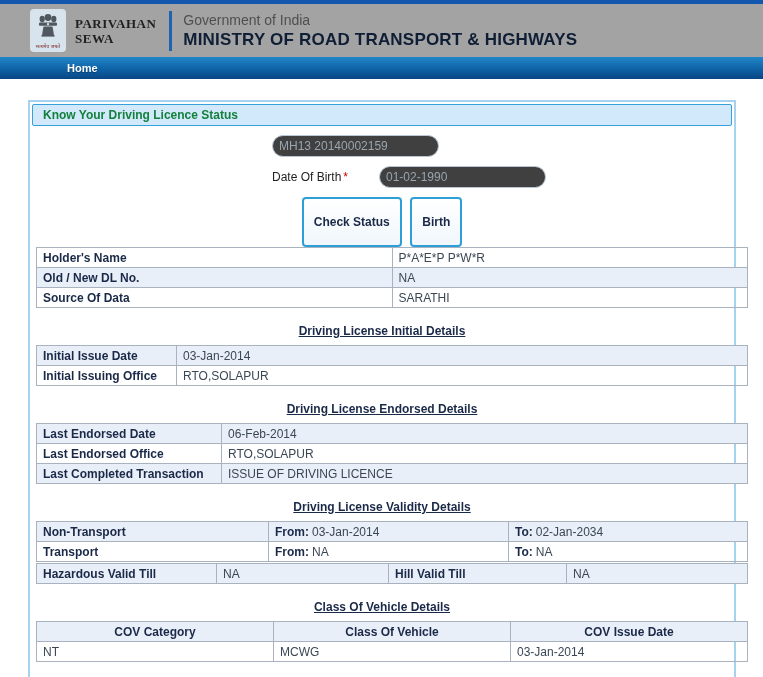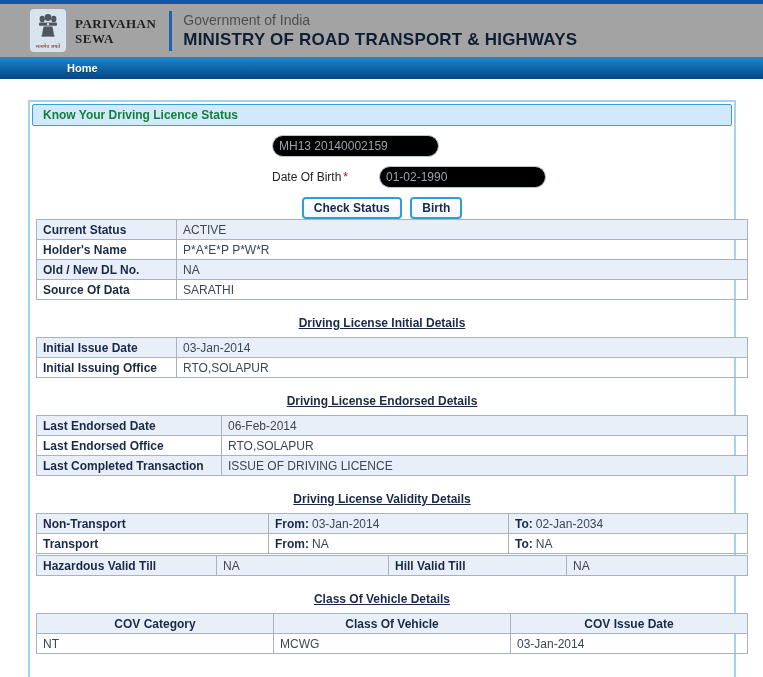--- a/index.html
+++ b/index.html
@@ -29,26 +29,26 @@
   .content { padding: 21px 27px 0 28px; }
   .panel { border: 2px solid #a5d2ef; background: #fff; height: 590px; }
   .panel-title { margin: 2px; background: #d1e9fa; border: 1px solid #35a0da; border-radius: 2px;
     padding: 3px 10px; font-size: 12px; font-weight: bold; color: #15803d; line-height: 14px; }
 
   
   .form-area { padding-top: 7px; }
   .form-row { display: flex; align-items: center; margin: 0 0 9px 242px; height: 22px; }
   .form-label { width: 107px; font-size: 12px; color: #222; }
   .req { color: #c00; margin-left: 2px; }
-  .form-input { width: 167px; height: 22px; background: #000000; border: 1px solid #b9c7d4;
+  .form-input { width: 167px; height: 22px; background: #404040; border: 1px solid #b9c7d4;
     border-radius: 11px; color: #98a4ae; font-size: 12px; padding: 0 6px;
     font-family: "Liberation Sans", sans-serif; }
   .btn-row { text-align: center; margin-top: 9px; }
   .btn { display: inline-block; background: linear-gradient(#ffffff, #f0f7fc); border: 2px solid #2e9ed8;
-    border-radius: 4px; color: #1a2948; font-size: 12px; font-weight: bold; padding: 2px 10px;
+    border-radius: 4px; color: #1a2948; font-size: 12px; font-weight: bold; padding: 16px 10px;
     margin: 0 2px; cursor: pointer; font-family: "Liberation Sans", sans-serif; }
 
   
   .sec-title { text-align: center; font-size: 12px; font-weight: bold; color: #1a2948;
     text-decoration: underline; margin: 16px 0 7px 0; }
   .sec-title.first { margin-top: 21px; }
   table { width: 712px; margin-left: 6px; border-collapse: collapse; table-layout: fixed; }
   td, th { border: 1px solid #a9b3bf; font-size: 12px; padding: 2px 6px; height: 20px;
     text-align: left; vertical-align: middle; overflow: hidden; white-space: nowrap; }
   tr.alt td, tr.alt th { background: #e9eff9; }
@@ -104,24 +104,20 @@
         <input class="form-input" type="text" value="01-02-1990" style="">
       </div>
       <div class="btn-row">
         <button class="btn">Check Status</button>
         <button class="btn">Birth</button>
       </div>
     </div>
 
     <table>
       <tbody>
-          <tr class="alt">
-        <td class="lbl" style="width:140px">Current Status</td>
-        <td class="val">ACTIVE</td>
-      </tr>
       <tr>
         <td class="lbl">Holder's Name</td>
         <td class="val">P*A*E*P P*W*R</td>
       </tr>
       <tr class="alt">
         <td class="lbl">Old / New DL No.</td>
         <td class="val">NA</td>
       </tr>
       <tr>
         <td class="lbl">Source Of Data</td>

